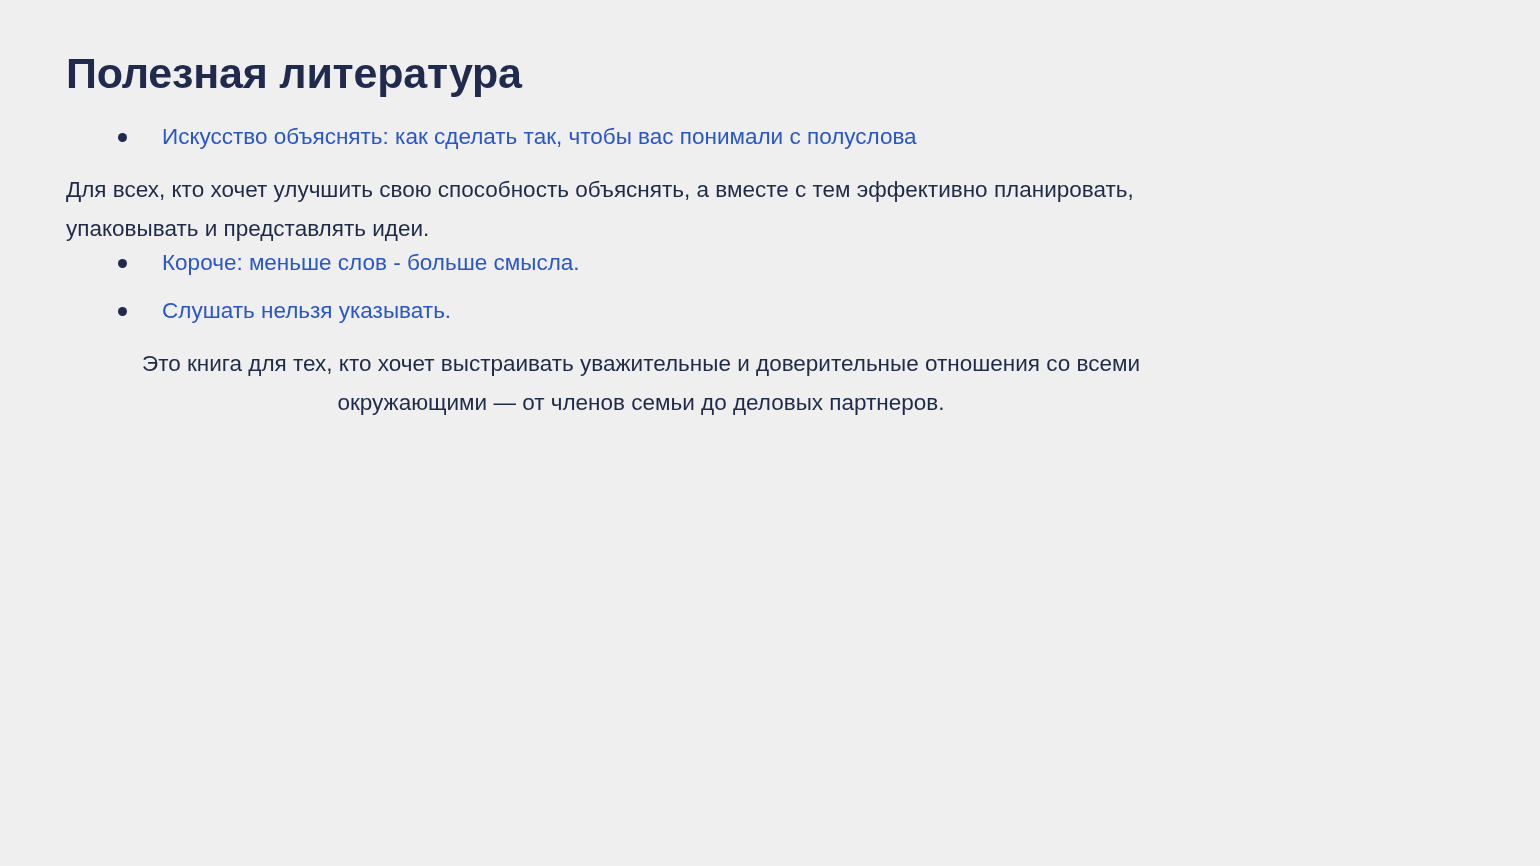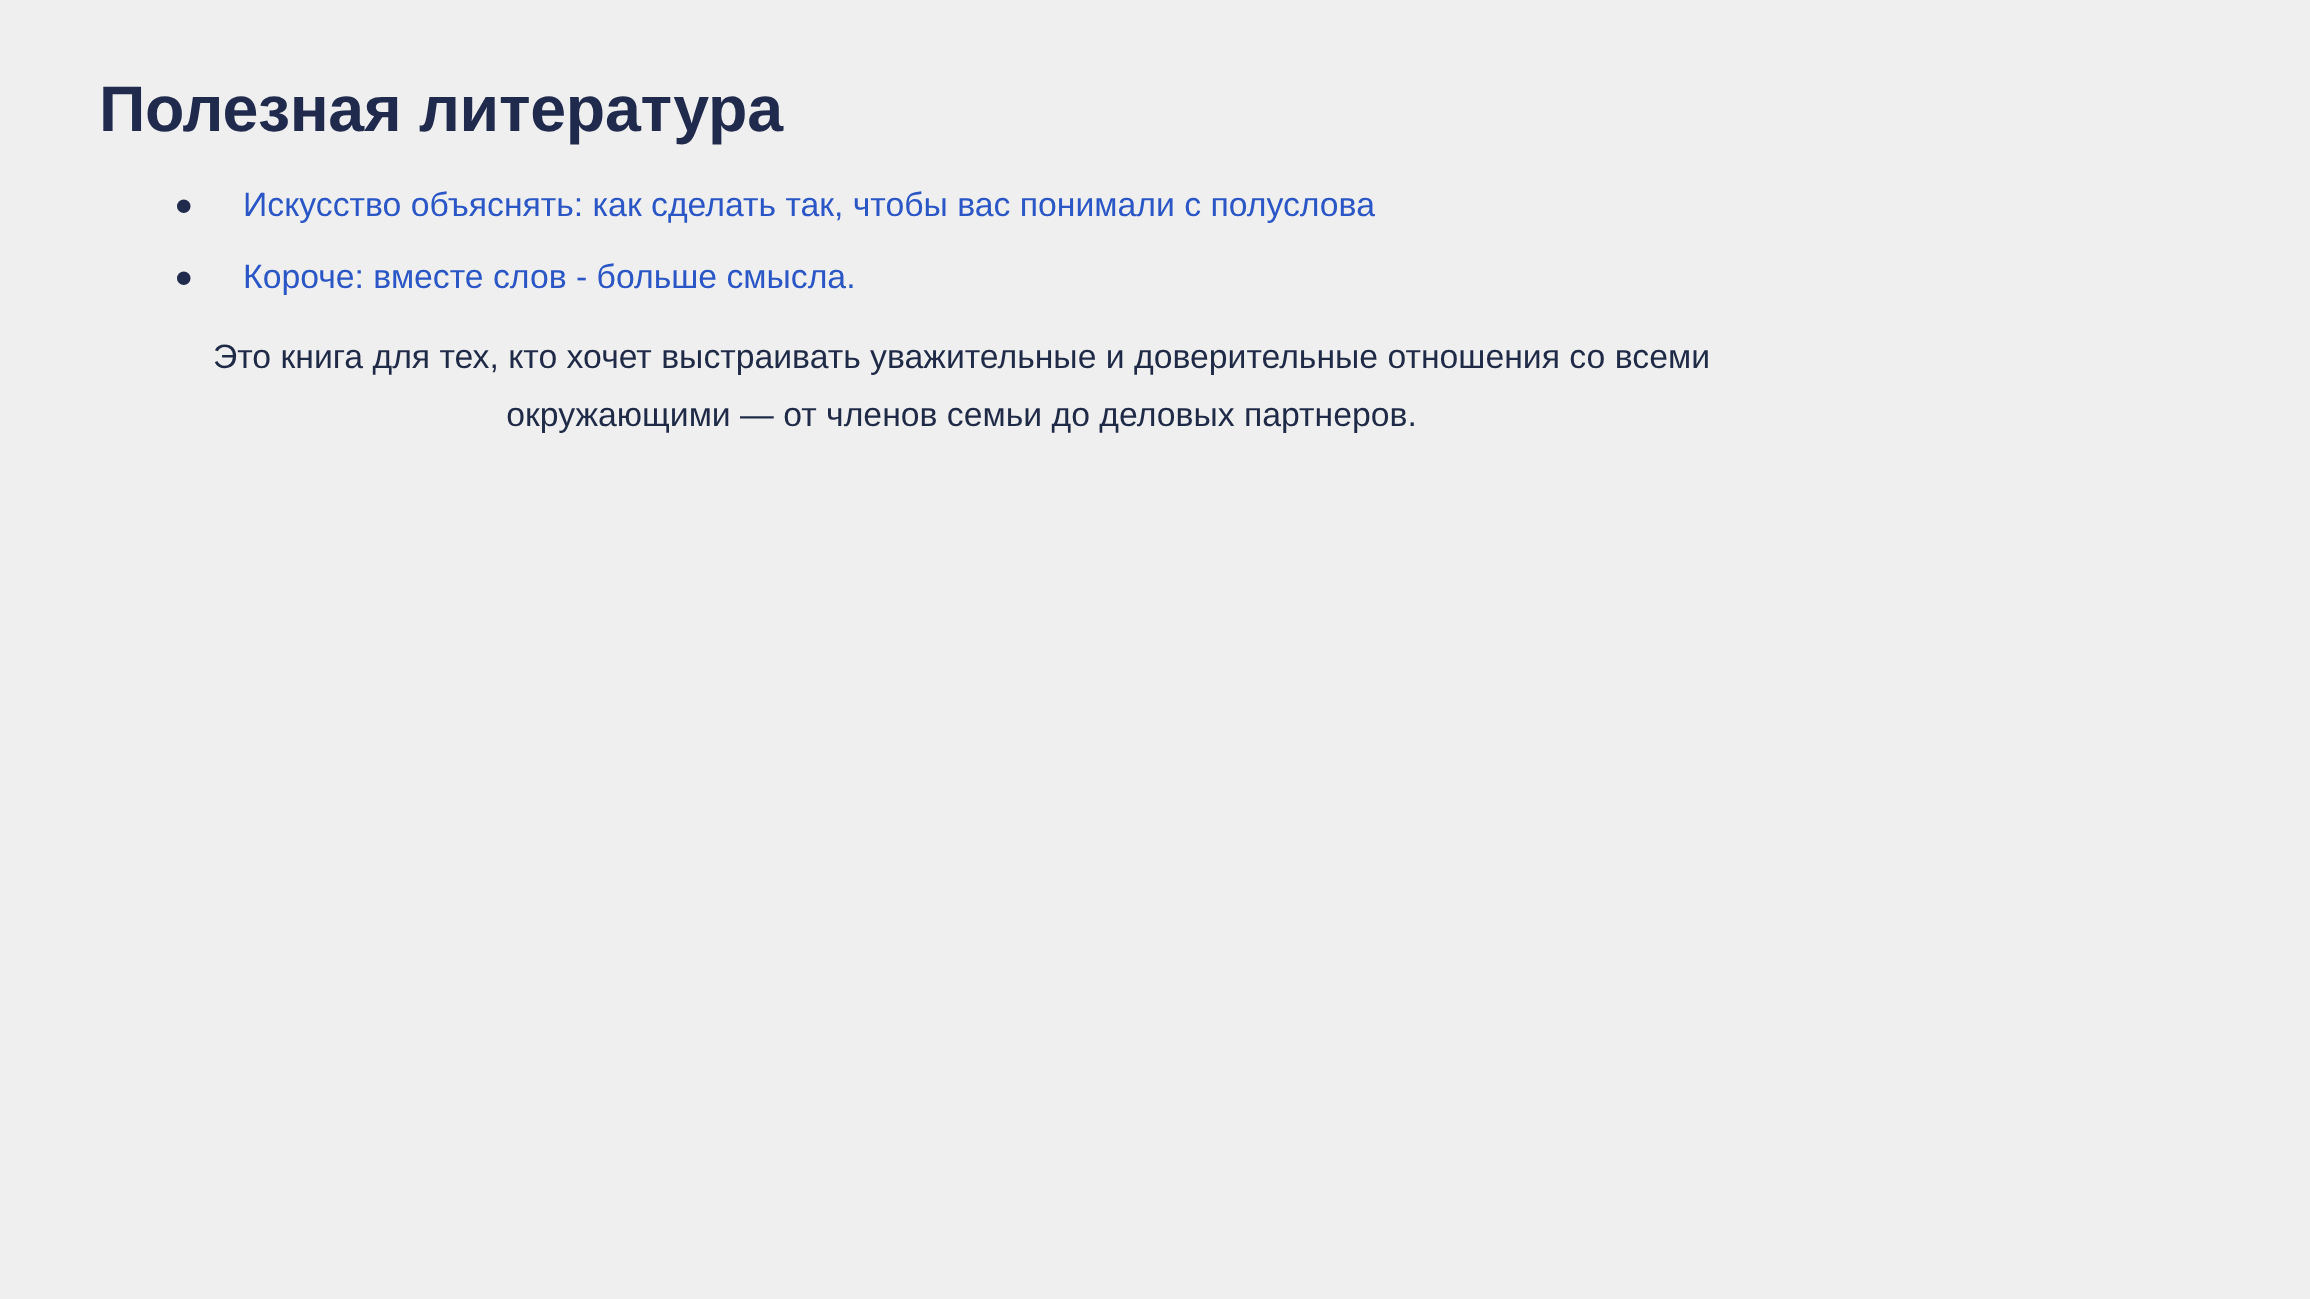--- a/index.html
+++ b/index.html
@@ -90,29 +90,36 @@
 
     <h1 class="page-title">Полезная литература</h1>
 
     <div class="block">
       <ul class="book-list">
         <li class="book-item">
           <span class="bullet"></span>
           <a class="book-link" href="#">Искусство объяснять: как сделать так, чтобы вас понимали с полуслова</a>
         </li>
       </ul>
+      <p class="book-desc">Для всех, кто хочет улучшить свою способность объяснять, а вместе с тем эффективно планировать, упаковывать и представлять идеи.</p>
     </div>
 
     <div class="block">
       <ul class="book-list">
         <li class="book-item">
           <span class="bullet"></span>
-          <a class="book-link" href="#">Короче: вместе слов - больше смысла.</a>
+          <a class="book-link" href="#">Короче: меньше слов - больше смысла.</a>
         </li>
       </ul>
     </div>
 
     <div class="block">
+      <ul class="book-list">
+        <li class="book-item">
+          <span class="bullet"></span>
+          <a class="book-link" href="#">Слушать нельзя указывать.</a>
+        </li>
+      </ul>
       <p class="book-desc">Это книга для тех, кто хочет выстраивать уважительные и доверительные отношения со всеми окружающими — от членов семьи до деловых партнеров.</p>
     </div>
 
   </div>
 </div>
 
 </body></html>

